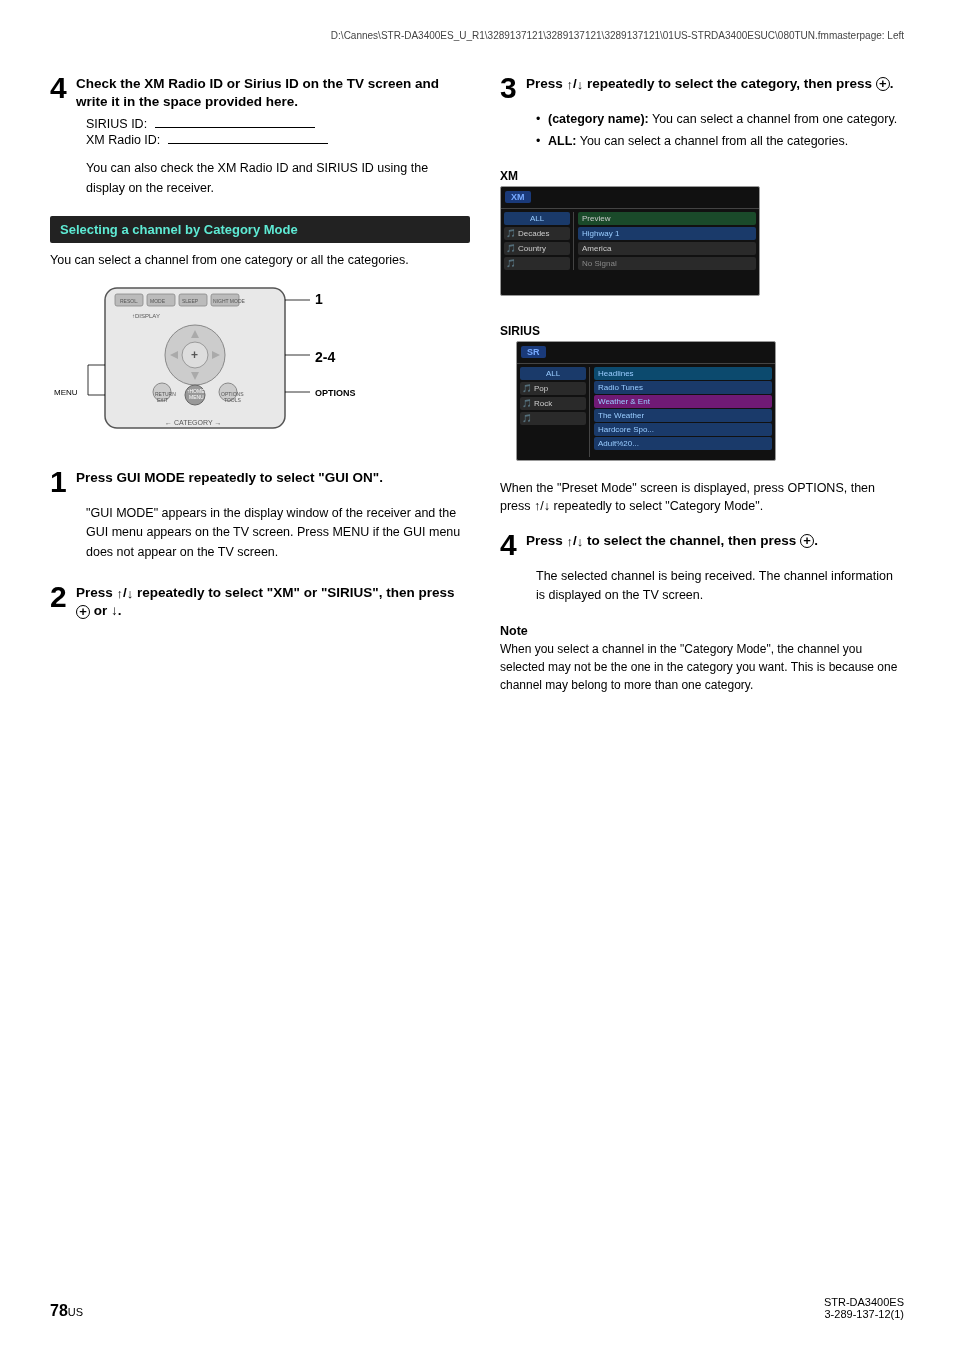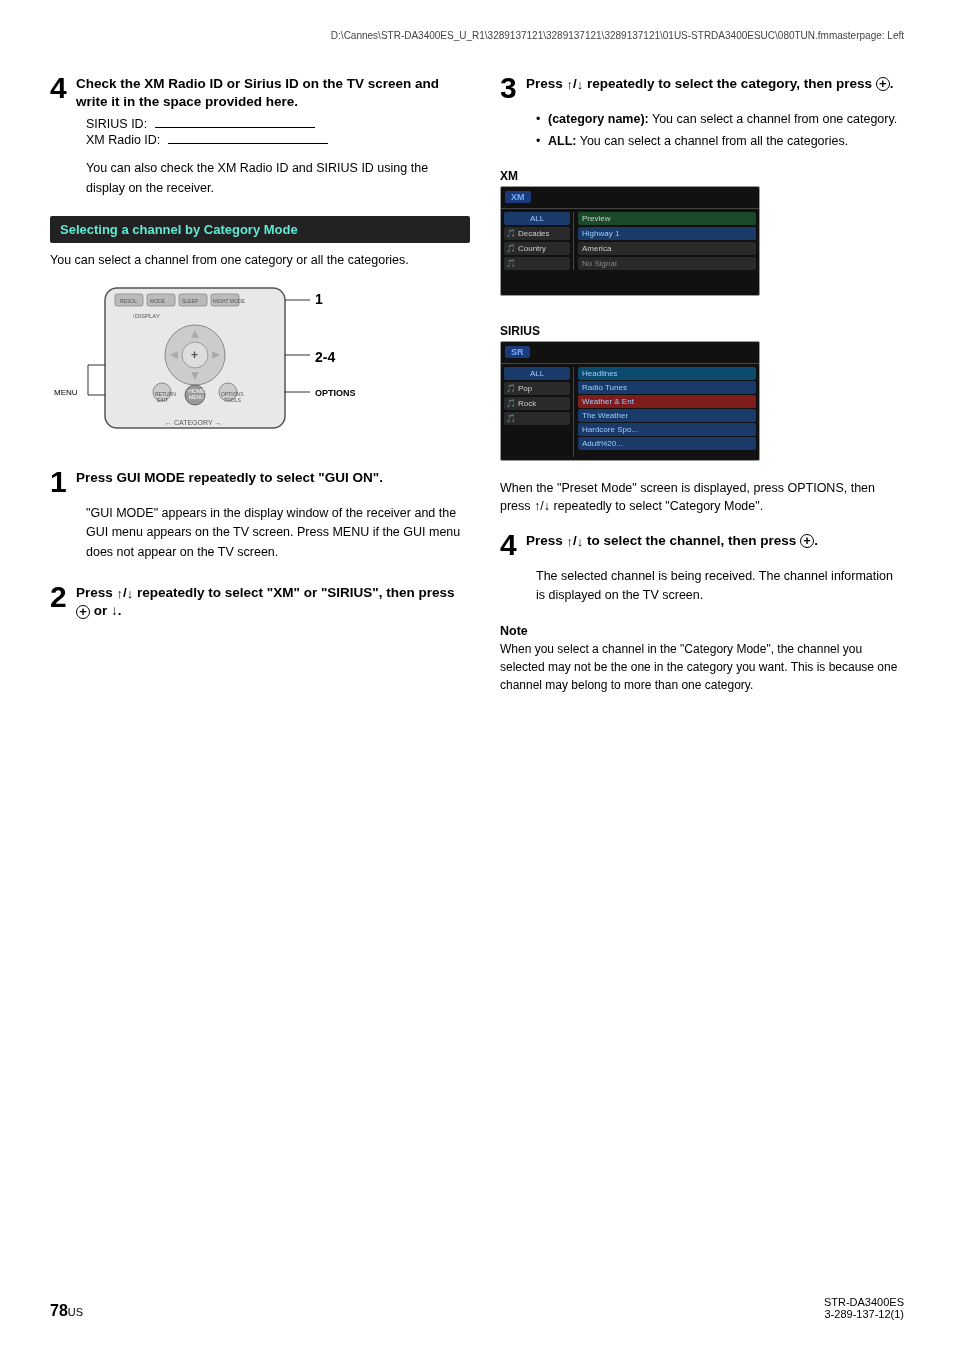--- a/index.html
+++ b/index.html
@@ -341,21 +341,21 @@
               </div>
             </div>
           </div>
         </div>
       </div>
 
       <div style="height:12px;"></div>
 
       <div class="screen-block">
         <div class="screen-label">SIRIUS</div>
-        <div style="position:relative; width:288px;">
+        <div style="position:relative; width:288px;margin-left:16px;">
           <div class="screen-img-sirius">
 
             <div style="display:flex; height:22px; border-bottom:1px solid #444; align-items:center; padding:0 4px;">
               <div style="background:#1a3a7a; color:#7af; font-size:9px; padding:1px 6px; border-radius:2px; margin-right:6px; font-weight:bold;">SR</div>
               <div style="flex:1;"></div>
             </div>
 
             <div style="display:flex; flex:1; padding:3px; height:96px;">
 
               <div style="width:70px; border-right:1px solid #444; padding-right:3px;">
@@ -367,21 +367,21 @@
                   <span style="margin-right:2px;">🎵</span> Rock
                 </div>
                 <div style="display:flex; align-items:center; background:#2a2a2a; border-radius:2px; padding:2px 2px; font-size:8px; color:#ccc;">
                   <span style="margin-right:2px;">🎵</span>
                 </div>
               </div>
 
               <div style="flex:1; padding-left:4px;">
                 <div style="background:#0c4a6e; border-radius:2px; padding:2px 4px; margin-bottom:1px; font-size:8px; color:#9cf;">Headlines</div>
                 <div style="background:#1a3a6a; border-radius:2px; padding:2px 4px; margin-bottom:1px; font-size:8px; color:#9cf;">Radio Tunes</div>
-                <div style="background:#7f1d1d; border-radius:2px; padding:2px 4px; margin-bottom:1px; font-size:8px; color:#9cf;">Weather &amp; Ent</div>
+                <div style="background:#701a75; border-radius:2px; padding:2px 4px; margin-bottom:1px; font-size:8px; color:#9cf;">Weather &amp; Ent</div>
                 <div style="background:#1a3a6a; border-radius:2px; padding:2px 4px; margin-bottom:1px; font-size:8px; color:#9cf;">The Weather</div>
                 <div style="background:#1a3a6a; border-radius:2px; padding:2px 4px; margin-bottom:1px; font-size:8px; color:#9cf;">Hardcore Spo...</div>
                 <div style="background:#1a3a6a; border-radius:2px; padding:2px 4px; font-size:8px; color:#9cf;">Adult%20...</div>
               </div>
             </div>
           </div>
         </div>
       </div>
 
       <div style="height:10px;"></div>

